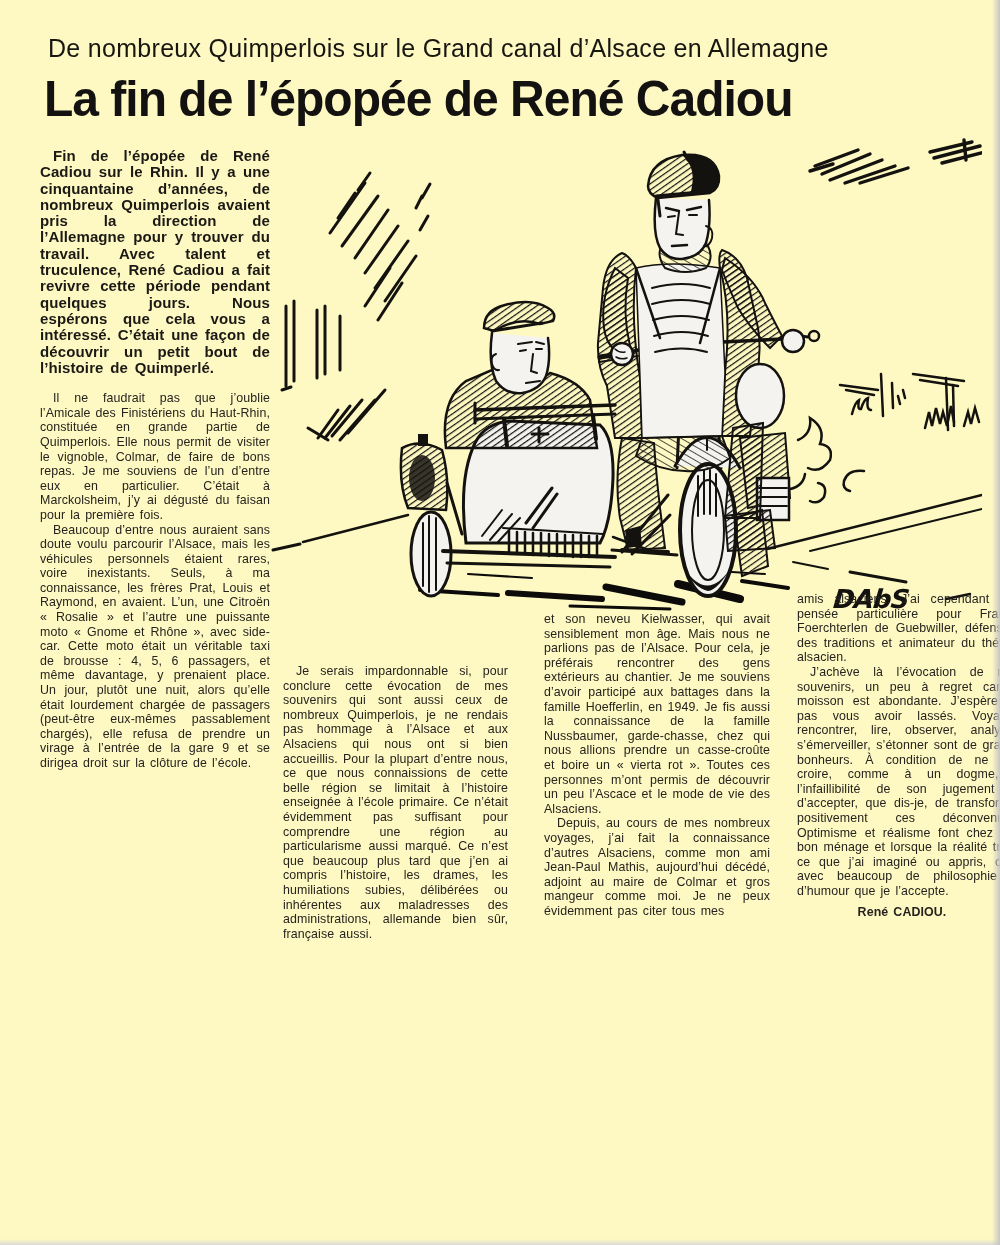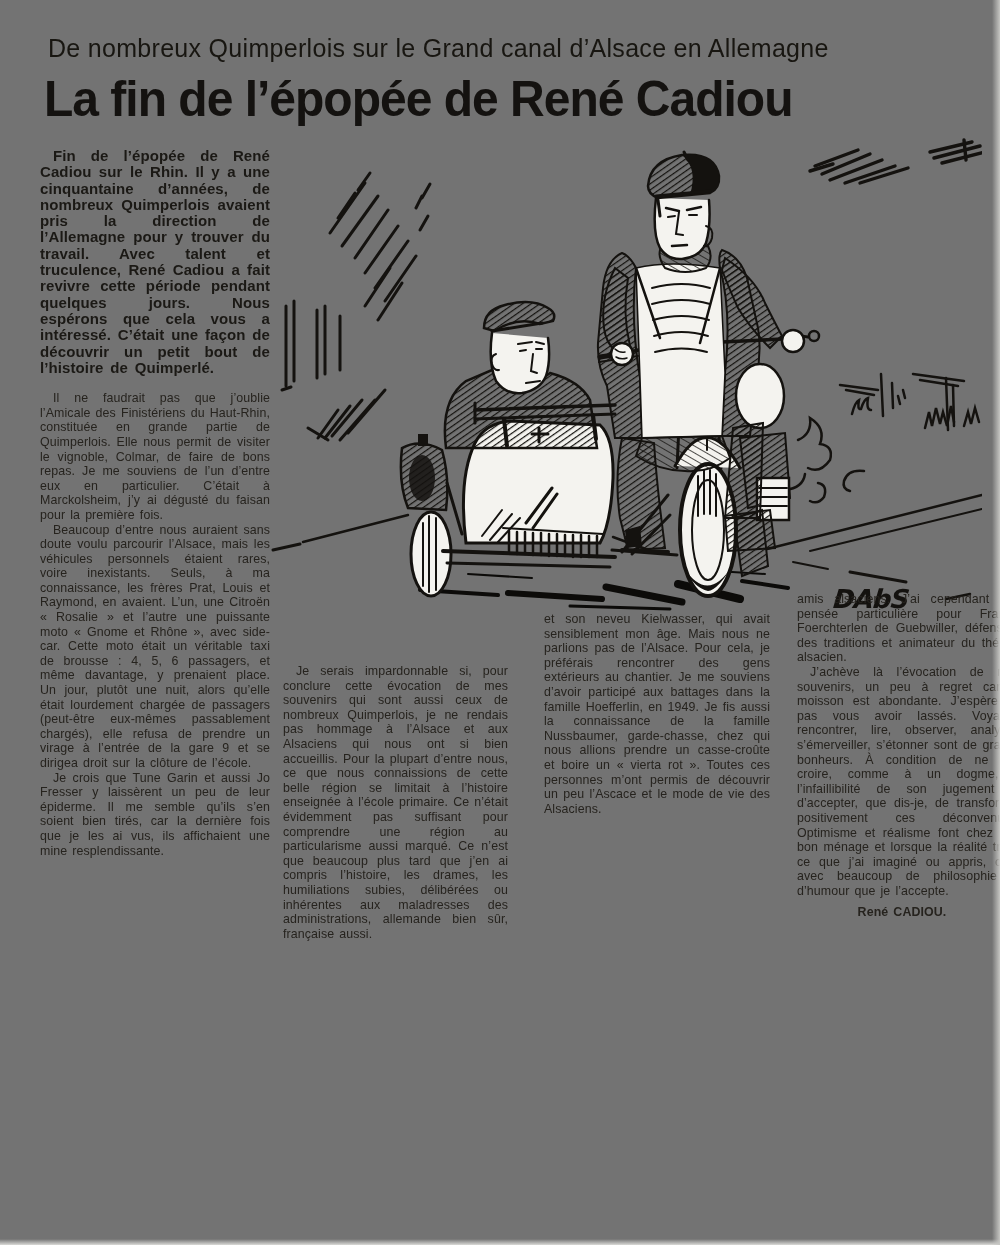--- a/index.html
+++ b/index.html
@@ -1,17 +1,17 @@
 <!DOCTYPE html>
 <html><head>
 <meta charset="utf-8">
 <style>
   html,body{margin:0;padding:0;}
   body{width:1000px;height:1245px;background:#e6e6e3;font-family:"Liberation Sans",sans-serif;}
-  .page{position:relative;width:1000px;height:1245px;background:#737373;color:#1d1b18;overflow:hidden;}
+  .page{position:relative;width:1000px;height:1245px;background:#fef9c3;color:#1d1b18;overflow:hidden;}
   .page::after{content:"";position:absolute;right:0;top:0;width:8px;height:100%;
     background:linear-gradient(to left,#c6c6c3,rgba(198,198,195,0));pointer-events:none;}
   .page::before{content:"";position:absolute;left:0;bottom:0;width:100%;height:6px;
     background:linear-gradient(to top,#dadad7,rgba(218,218,215,0));pointer-events:none;}
 
   .kicker{position:absolute;left:48px;top:34px;font-size:25px;letter-spacing:.3px;color:#181611;white-space:nowrap;}
   .headline{position:absolute;left:44px;top:70px;margin:0;font-size:48px;font-weight:bold;
     letter-spacing:-1px;color:#141210;white-space:nowrap;transform:scaleY(1.04);transform-origin:left top;}
 
   .col{position:absolute;text-align:justify;font-size:12.4px;line-height:14.6px;
@@ -265,29 +265,29 @@
         <text x="612" y="470" transform="skewX(-6)" font-family="DejaVu Sans, sans-serif" font-size="26" font-weight="bold" font-style="italic" fill="#14120f" letter-spacing="-1">DAbS</text>
         <line x1="676" y1="461" x2="700" y2="456" stroke="#14120f" stroke-width="2.5" stroke-linecap="round"></line>
       </g>
     </svg>
   </figure>
 
   <section class="col col1">
     <p class="lead">Fin de l’épopée de René Cadiou sur le Rhin. Il y a une cinquantaine d’années, de nombreux Quimperlois avaient pris la direction de l’Allemagne pour y trouver du travail. Avec talent et truculence, René Cadiou a fait revivre cette période pendant quelques jours. Nous espérons que cela vous a intéressé. C’était une façon de découvrir un petit bout de l’histoire de Quimperlé.</p>
     <p>Il ne faudrait pas que j’oublie l’Amicale des Finistériens du Haut-Rhin, constituée en grande partie de Quimperlois. Elle nous permit de visiter le vignoble, Colmar, de faire de bons repas. Je me souviens de l’un d’entre eux en particulier. C’était à Marckolsheim, j’y ai dégusté du faisan pour la première fois.</p>
     <p>Beaucoup d’entre nous auraient sans doute voulu parcourir l’Alsace, mais les véhicules personnels étaient rares, voire inexistants. Seuls, à ma connaissance, les frères Prat, Louis et Raymond, en avaient. L’un, une Citroën « Rosalie » et l’autre une puissante moto « Gnome et Rhône », avec side-car. Cette moto était un véritable taxi de brousse : 4, 5, 6 passagers, et même davantage, y prenaient place. Un jour, plutôt une nuit, alors qu’elle était lourdement chargée de passagers (peut-être eux-mêmes passablement chargés), elle refusa de prendre un virage à l’entrée de la gare 9 et se dirigea droit sur la clôture de l’école.</p>
-    <p>Je crois que Tune Garin et aussi Jo Fresser y laissèrent un peu de leur épiderme. Il me semble qu’ils s’en soient bien tirés, car la dernière fois que je les ai vus, ils affichaient une mine resplendissante.</p>
   </section>
 
   <section class="col col2">
     <p>Je serais impardonnable si, pour conclure cette évocation de mes souvenirs qui sont aussi ceux de nombreux Quimperlois, je ne rendais pas hommage à l’Alsace et aux Alsaciens qui nous ont si bien accueillis. Pour la plupart d’entre nous, ce que nous connaissions de cette belle région se limitait à l’histoire enseignée à l’école primaire. Ce n’était évidemment pas suffisant pour comprendre une région au particularisme aussi marqué. Ce n’est que beaucoup plus tard que j’en ai compris l’histoire, les drames, les humiliations subies, délibérées ou inhérentes aux maladresses des administrations, allemande bien sûr, française aussi.</p>
   </section>
 
   <section class="col col3">
     <p class="cont">et son neveu Kielwasser, qui avait sensiblement mon âge. Mais nous ne parlions pas de l’Alsace. Pour cela, je préférais rencontrer des gens extérieurs au chantier. Je me souviens d’avoir participé aux battages dans la famille Hoefferlin, en 1949. Je fis aussi la connaissance de la famille Nussbaumer, garde-chasse, chez qui nous allions prendre un casse-croûte et boire un « vierta rot ». Toutes ces personnes m’ont permis de découvrir un peu l’Ascace et le mode de vie des Alsaciens.</p>
+    <p>Depuis, au cours de mes nombreux voyages, j’ai fait la connaissance d’autres Alsaciens, comme mon ami Jean-Paul Mathis, aujourd’hui décédé, adjoint au maire de Colmar et gros mangeur comme moi. Je ne peux évidemment pas citer tous mes</p>
   </section>
 
   <section class="col col4">
     <p class="cont">amis alsaciens. J’ai cependant une pensée particulière pour Francis Foerchterlen de Guebwiller, défenseur des traditions et animateur du théâtre alsacien.</p>
     <p>J’achève là l’évocation de mes souvenirs, un peu à regret car la moisson est abondante. J’espère ne pas vous avoir lassés. Voyager, rencontrer, lire, observer, analyser, s’émerveiller, s’étonner sont de grands bonheurs. À condition de ne pas croire, comme à un dogme, à l’infaillibilité de son jugement et d’accepter, que dis-je, de transformer positivement ces déconvenues. Optimisme et réalisme font chez moi bon ménage et lorsque la réalité trahit ce que j’ai imaginé ou appris, c’est avec beaucoup de philosophie et d’humour que je l’accepte.</p>
     <p class="byline">René CADIOU.</p>
   </section>
 
 </div>
 

